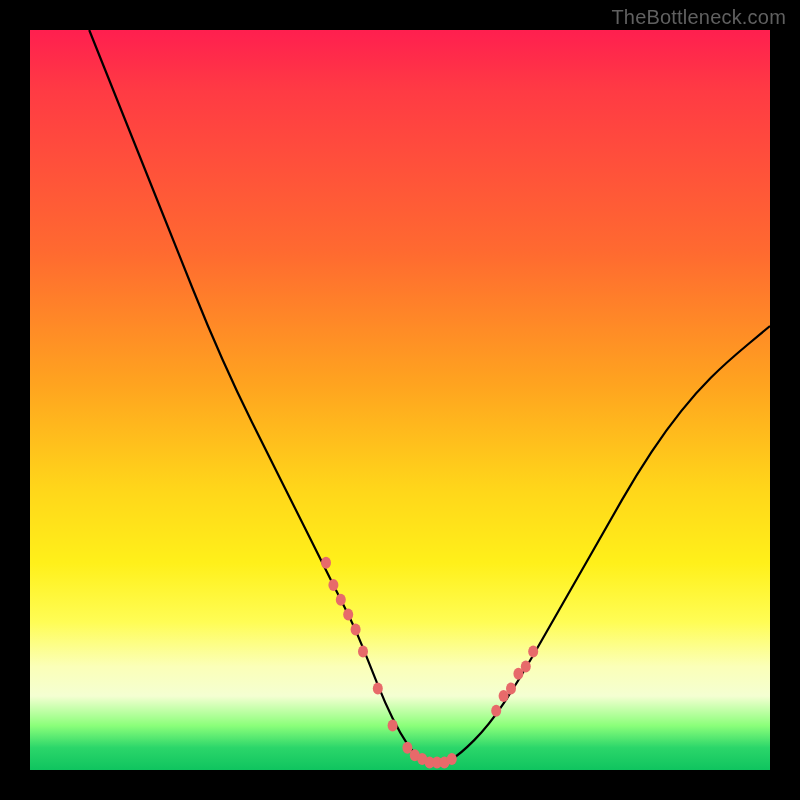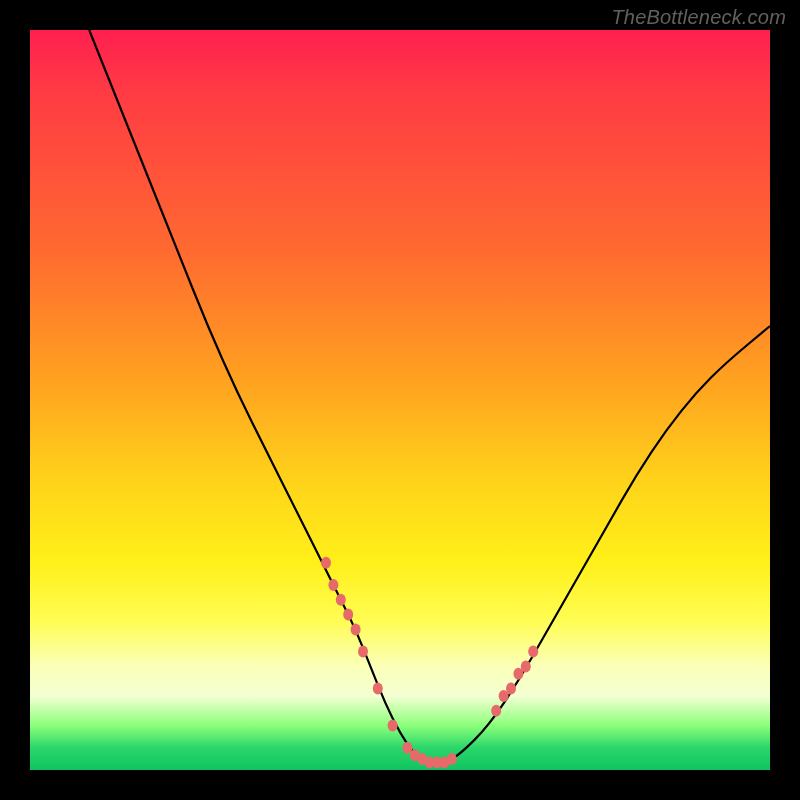--- a/index.html
+++ b/index.html
@@ -11,21 +11,20 @@
     font-family: Arial, Helvetica, sans-serif;
     overflow: hidden;
   }
   .frame {
     position: absolute;
     left: 0;
     top: 0;
     width: 800px;
     height: 800px;
     background: #000;
-    font-style: italic;
   }
   .plot-area {
     position: absolute;
     left: 30px;
     top: 30px;
     width: 740px;
     height: 740px;
     
     background: linear-gradient(
       to bottom,

